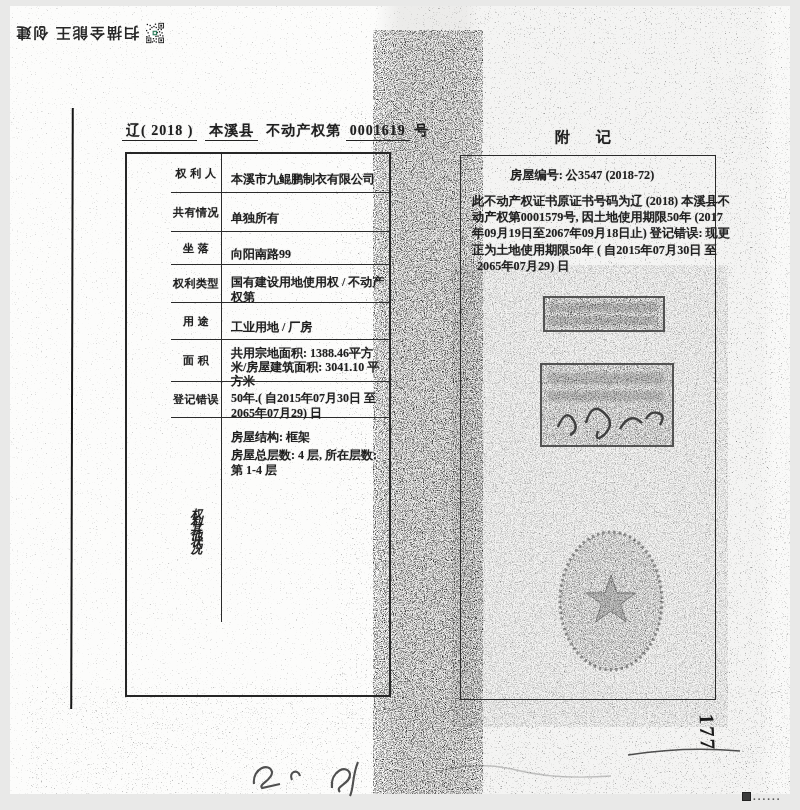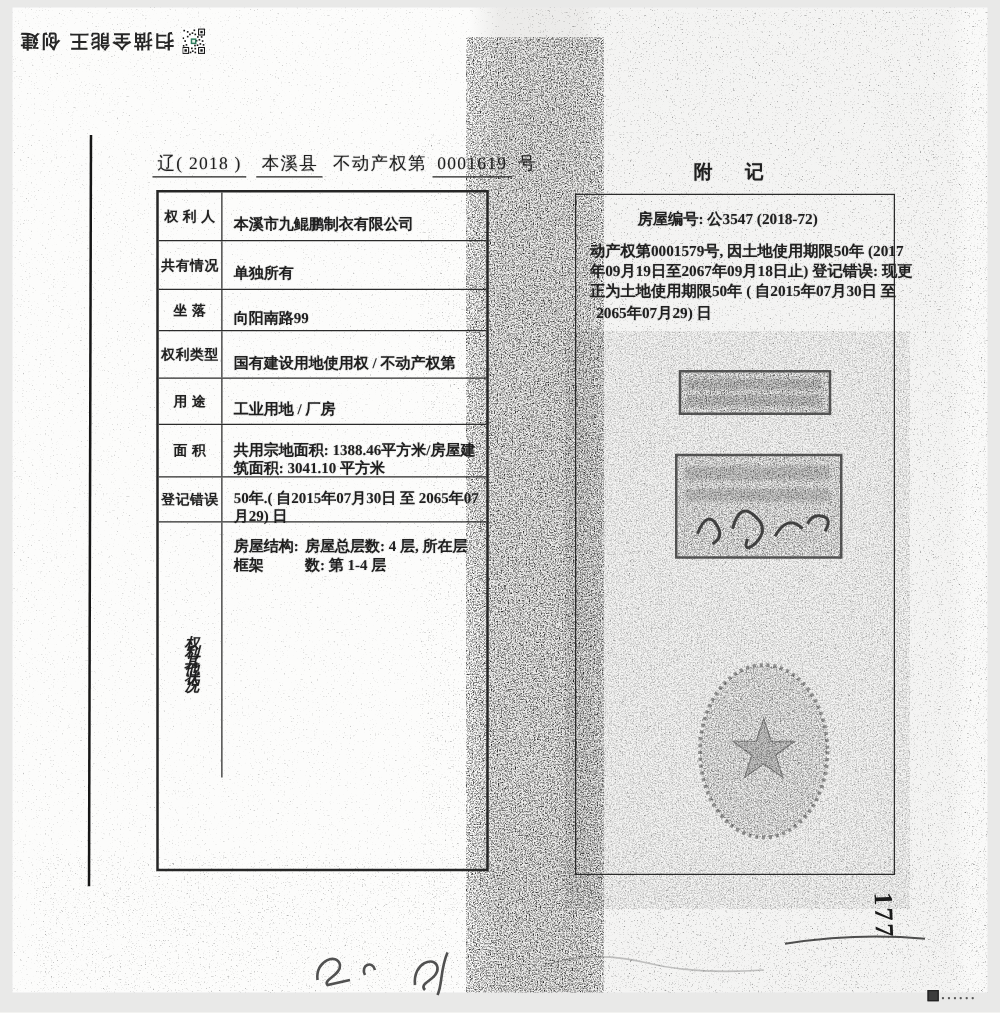--- a/index.html
+++ b/index.html
@@ -19,48 +19,48 @@
   
   .watermark{
     position:absolute;left:4px;top:2px;width:150px;height:50px;
     display:flex;align-items:center;gap:7px;
     transform:rotate(180deg);
   }
   .wm-text{font-size:15px;font-weight:700;letter-spacing:2px;color:#262626;white-space:nowrap;}
   
   .cert-header{
     position:absolute;left:112px;top:116px;width:300px;
-    font-size:14px;font-weight:400;letter-spacing:1px;white-space:nowrap;
+    font-size:14px;font-weight:700;letter-spacing:1px;white-space:nowrap;
     text-shadow:0 0 1px rgba(20,20,20,.35);
   }
   .cert-header .u{border-bottom:1.6px solid #222;padding:0 4px 2px 4px;}
   .cert-header .gap{display:inline-block;width:8px;}
   
   .cert-table{
     position:absolute;left:115px;top:146px;width:266px;height:545px;
     border:2px solid #262626;box-sizing:border-box;
     font-weight:700;text-shadow:0 0 1px rgba(20,20,20,.3);
   }
-  .row{display:flex;border-bottom:1.4px solid #2b2b2b;box-sizing:border-box;}
+  .row{display:flex;border-bottom:1.4px solid #2b2b2b;box-sizing:border-box;margin-left:44px;}
   .row:last-child{border-bottom:none;}
   .lbl{
     width:51px;flex:none;border-right:1.4px solid #2b2b2b;box-sizing:border-box;
     display:flex;align-items:center;justify-content:center;
     font-size:11px;letter-spacing:.5px;text-align:center;
   }
   .lbl.small{font-size:9px;letter-spacing:0;}
   .val{
     flex:1;display:flex;align-items:center;padding:15px 4px 2px 9px;
     font-size:12px;line-height:15px;
   }
   .vlabel{
     writing-mode:vertical-rl;text-orientation:upright;
     font-size:11.5px;letter-spacing:7px;font-style:italic;
   }
-  .val.top{align-items:flex-start;flex-direction:row;justify-content:flex-start;padding-top:12px;}
+  .val.top{align-items:flex-start;flex-direction:column;justify-content:flex-start;padding-top:12px;}
   .val.top div{margin-bottom:3px;}
   
   .annex-title{
     position:absolute;left:545px;top:122px;font-size:15px;font-weight:700;
     letter-spacing:26px;white-space:nowrap;text-shadow:0 0 1px rgba(20,20,20,.35);
   }
   .annex-box{
     position:absolute;left:450px;top:149px;width:256px;height:545px;
     border:1.6px solid #2a2a2a;box-sizing:border-box;
     font-weight:700;font-size:12.2px;text-shadow:0 0 1px rgba(20,20,20,.3);
@@ -203,20 +203,21 @@
         <div>房屋结构: 框架</div>
         <div>房屋总层数: 4 层, 所在层数: 第 1-4 层</div>
       </div>
     </div>
   </div>
 
   <div class="annex-title">附记</div>
   <div class="annex-box">
     <div class="house-no">房屋编号: 公3547 (2018-72)</div>
     <div class="annex-par">
+      <div>此不动产权证书原证书号码为辽 (2018) 本溪县不</div>
       <div>动产权第0001579号, 因土地使用期限50年 (2017</div>
       <div>年09月19日至2067年09月18日止) 登记错误: 现更</div>
       <div>正为土地使用期限50年 ( 自2015年07月30日 至</div>
       <div>2065年07月29) 日</div>
     </div>
   </div>
 
   <div class="stamp stamp1">
     <div class="smudge" style="left:4px;top:5px;width:108px;height:9px;"></div>
     <div class="smudge" style="left:4px;top:18px;width:108px;height:9px;"></div>

